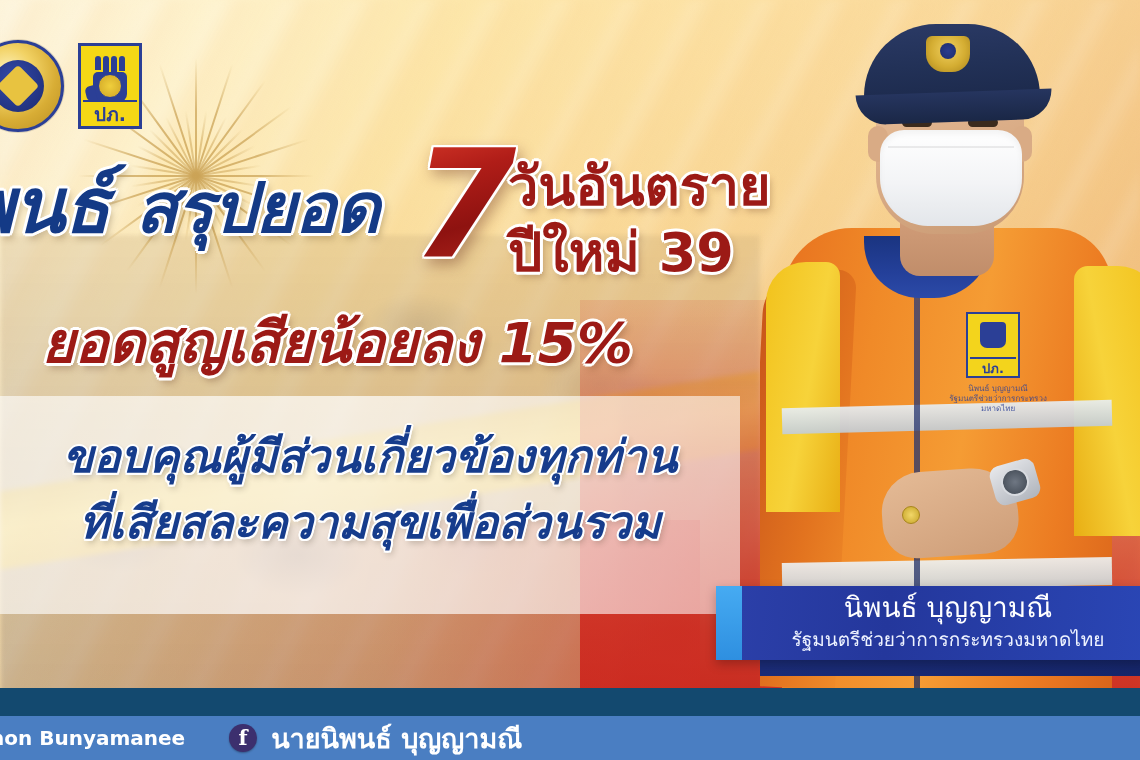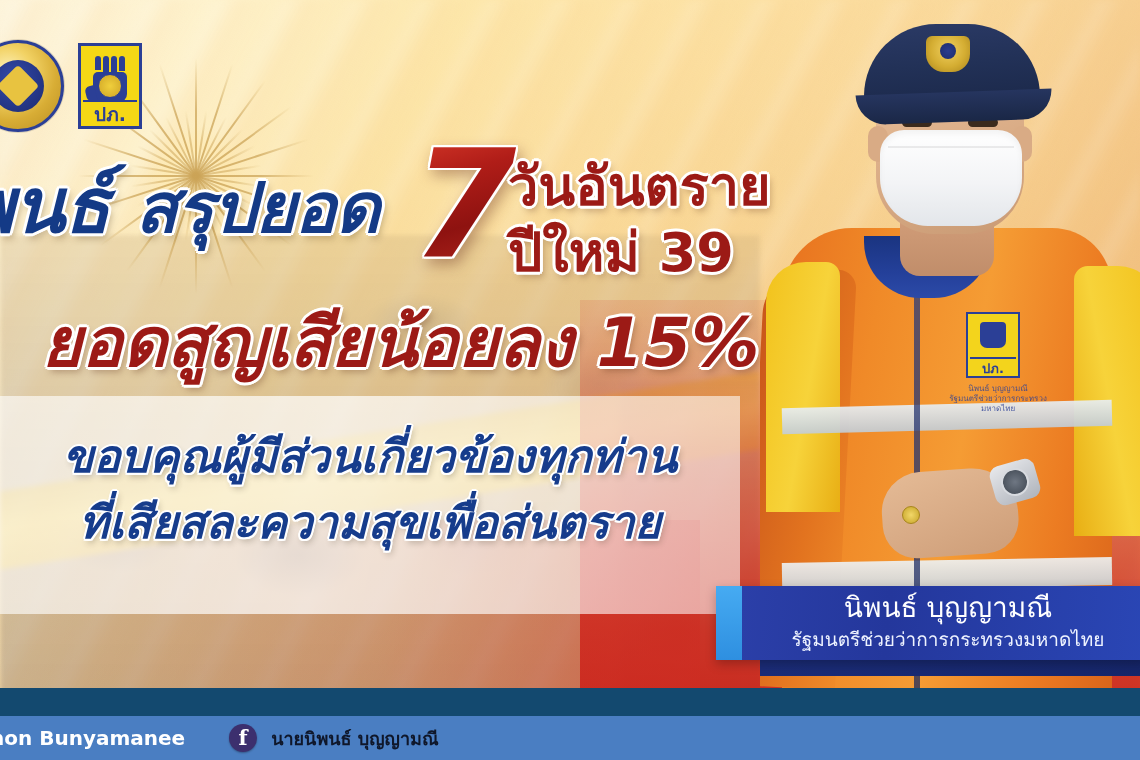--- a/index.html
+++ b/index.html
@@ -172,21 +172,21 @@
     font-family:"DejaVu Sans","Liberation Sans",sans-serif;
     font-weight:bold;font-size:54px;line-height:62px;white-space:nowrap;
     color:#9c1a16;
     text-shadow:
       2px 2px 0 #fff,-2px 2px 0 #fff,2px -2px 0 #fff,-2px -2px 0 #fff,
       0 3px 0 #fff,0 -3px 0 #fff,3px 0 0 #fff,-3px 0 0 #fff,
       3px 5px 7px rgba(90,40,20,.35);
   }
   .rl1{left:508px;top:156px;}
   .rl2{left:508px;top:222px;}
-  .rl3{left:42px;top:312px;font-style:italic;font-size:68px;}
+  .rl3{left:42px;top:312px;font-style:italic;font-size:56px;}
 
   
   .white-panel{
     position:absolute;left:-20px;top:396px;width:760px;height:218px;
     background:linear-gradient(100deg, rgba(255,255,255,.60) 0%, rgba(255,255,255,.72) 45%, rgba(255,255,255,.55) 100%);
   }
   .blue-para{position:absolute;left:0;top:424px;width:740px;}
   .bp{
     font-family:"DejaVu Sans","Liberation Sans",sans-serif;
     font-weight:bold;font-style:italic;font-size:45px;line-height:66px;
@@ -360,22 +360,22 @@
     width:28px;height:28px;border-radius:50%;background:#3c2f6e;
     margin-left:44px;position:relative;flex:none;
     box-shadow:0 1px 2px rgba(0,0,0,.3);
   }
   .fb-icon span{
     position:absolute;left:0;right:0;top:0;bottom:0;
     color:#fff;font-family:"DejaVu Serif",serif;font-weight:bold;
     font-size:21px;line-height:28px;text-align:center;
   }
   .bb-th{
-    color:#0f172a;font-family:"DejaVu Sans","Liberation Sans",sans-serif;
-    font-weight:bold;font-size:18px;white-space:nowrap;margin-left:14px;
+    color:#ffffff;font-family:"DejaVu Sans","Liberation Sans",sans-serif;
+    font-weight:bold;font-size:27px;white-space:nowrap;margin-left:14px;
   }
 </style>
 </head>
 <body>
 
 <div class="poster">
 
   <div class="bg-warm"></div>
   <div class="bg-streaks"></div>
   <div class="bg-photo"></div>
@@ -450,21 +450,21 @@
     <span class="h-blue n2">สรุปยอด</span>
   </div>
   <div class="big-seven">7</div>
   <div class="red-line rl1">วันอันตราย</div>
   <div class="red-line rl2">ปีใหม่ 39</div>
   <div class="red-line rl3">ยอดสูญเสียน้อยลง 15%</div>
 
   <div class="white-panel"></div>
   <div class="blue-para">
     <div class="bp">ขอบคุณผู้มีส่วนเกี่ยวข้องทุกท่าน</div>
-    <div class="bp">ที่เสียสละความสุขเพื่อส่นตราย</div>
+    <div class="bp">ที่เสียสละความสุขเพื่อส่วนรวม</div>
   </div>
 
   <div class="person-wrap">
     <div class="p-body"></div>
     <div class="p-shoulder-l"></div>
     <div class="p-sleeve-l"></div>
     <div class="p-sleeve-r"></div>
     <div class="p-stripe-a"></div>
     <div class="p-stripe-b"></div>
     <div class="p-vest-zip"></div>

